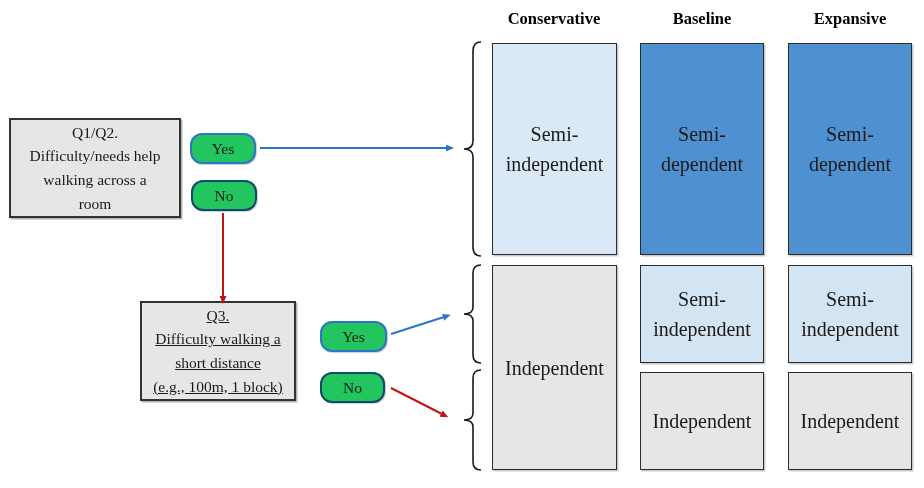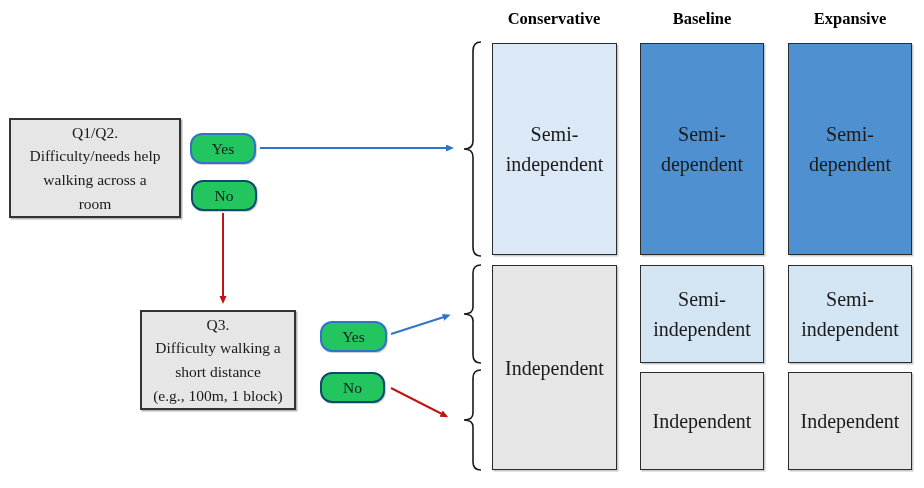--- a/index.html
+++ b/index.html
@@ -56,21 +56,21 @@
 
   <div class="abs q-box center-txt" style="left:9px;top:118px;width:172px;height:100px;">Q1/Q2.
 Difficulty/needs help
 walking across a
 room</div>
 
   <div class="abs pill blue center-txt" style="left:190px;top:133px;width:66px;height:31px;">Yes</div>
 
   <div class="abs pill red center-txt" style="left:191px;top:180px;width:66px;height:31px;">No</div>
 
-  <div class="abs q-box center-txt" style="left:140px;top:310px;width:156px;height:100px;">Q3.
+  <div class="abs q-box center-txt" style="left:140px;top:301px;width:156px;height:100px;text-decoration:underline;">Q3.
 Difficulty walking a
 short distance
 (e.g., 100m, 1 block)</div>
 
   <div class="abs pill blue center-txt" style="left:320px;top:321px;width:67px;height:31px;">Yes</div>
 
   <div class="abs pill red center-txt" style="left:320px;top:372px;width:65px;height:31px;">No</div>
 
   <div class="abs outcome fill-ltblue center-txt" style="left:492px;top:43px;width:125px;height:212px;">Semi-
 independent</div>

